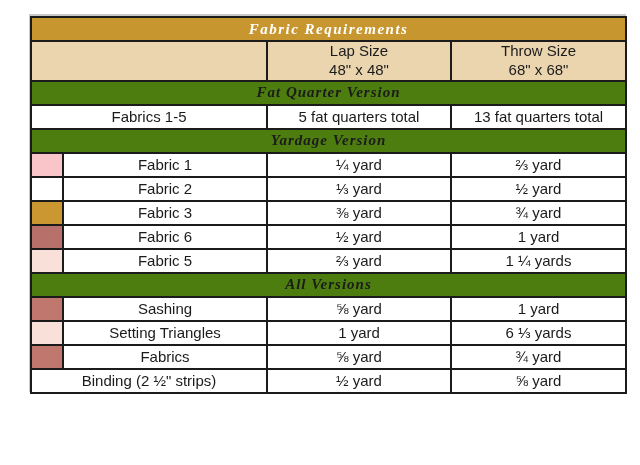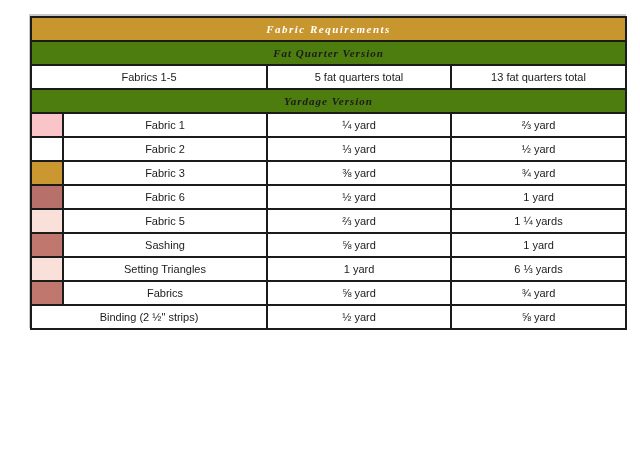--- a/index.html
+++ b/index.html
@@ -17,21 +17,21 @@
     background:#fff;
   }
   table.fab col.c-swatch{width:32px;}
   table.fab col.c-label{width:204px;}
   table.fab col.c-lap{width:184px;}
   table.fab col.c-throw{width:175px;}
   table.fab td{
     border:2px solid #1b1b1b;
     text-align:center;
     vertical-align:middle;
-    font-size:11px;
+    font-size:15px;
     padding:0 12px;
     height:24px;
     box-sizing:border-box;
     overflow:hidden;
     white-space:nowrap;
   }
   td.title-cell{
     height:27px;
     background:#C8962F;
     color:#ffffff;
@@ -66,20 +66,31 @@
       <col class="c-label">
       <col class="c-lap">
       <col class="c-throw">
   </colgroup>
 
   <tbody>
       <tr>
     <td class="title-cell" colspan="4">Fabric Requirements</td>
   </tr>
 
+  <tr>
+    <td class="colhead" colspan="2"></td>
+    <td class="colhead">
+      <div>Lap Size</div>
+      <div>48" x 48"</div>
+    </td>
+    <td class="colhead">
+      <div>Throw Size</div>
+      <div>68" x 68"</div>
+    </td>
+  </tr>
 
   <tr>
     <td class="section" colspan="4">Fat Quarter Version</td>
   </tr>
   <tr>
     <td colspan="2">Fabrics 1-5</td>
     <td>5 fat quarters total</td>
     <td>13 fat quarters total</td>
   </tr>
 
@@ -111,20 +122,23 @@
     <td>1 yard</td>
   </tr>
   <tr>
     <td class="swatch" style="background: rgb(249, 224, 216);"></td>
     <td>Fabric 5</td>
     <td>⅔ yard</td>
     <td>1 ¼ yards</td>
   </tr>
 
   <tr>
+    <td class="section" colspan="4">All Versions</td>
+  </tr>
+  <tr>
     <td class="swatch" style="background: rgb(192, 120, 110);"></td>
     <td>Sashing</td>
     <td>⅝ yard</td>
     <td>1 yard</td>
   </tr>
   <tr>
     <td class="swatch" style="background: rgb(249, 224, 216);"></td>
     <td>Setting Triangles</td>
     <td>1 yard</td>
     <td>6 ⅓ yards</td>

